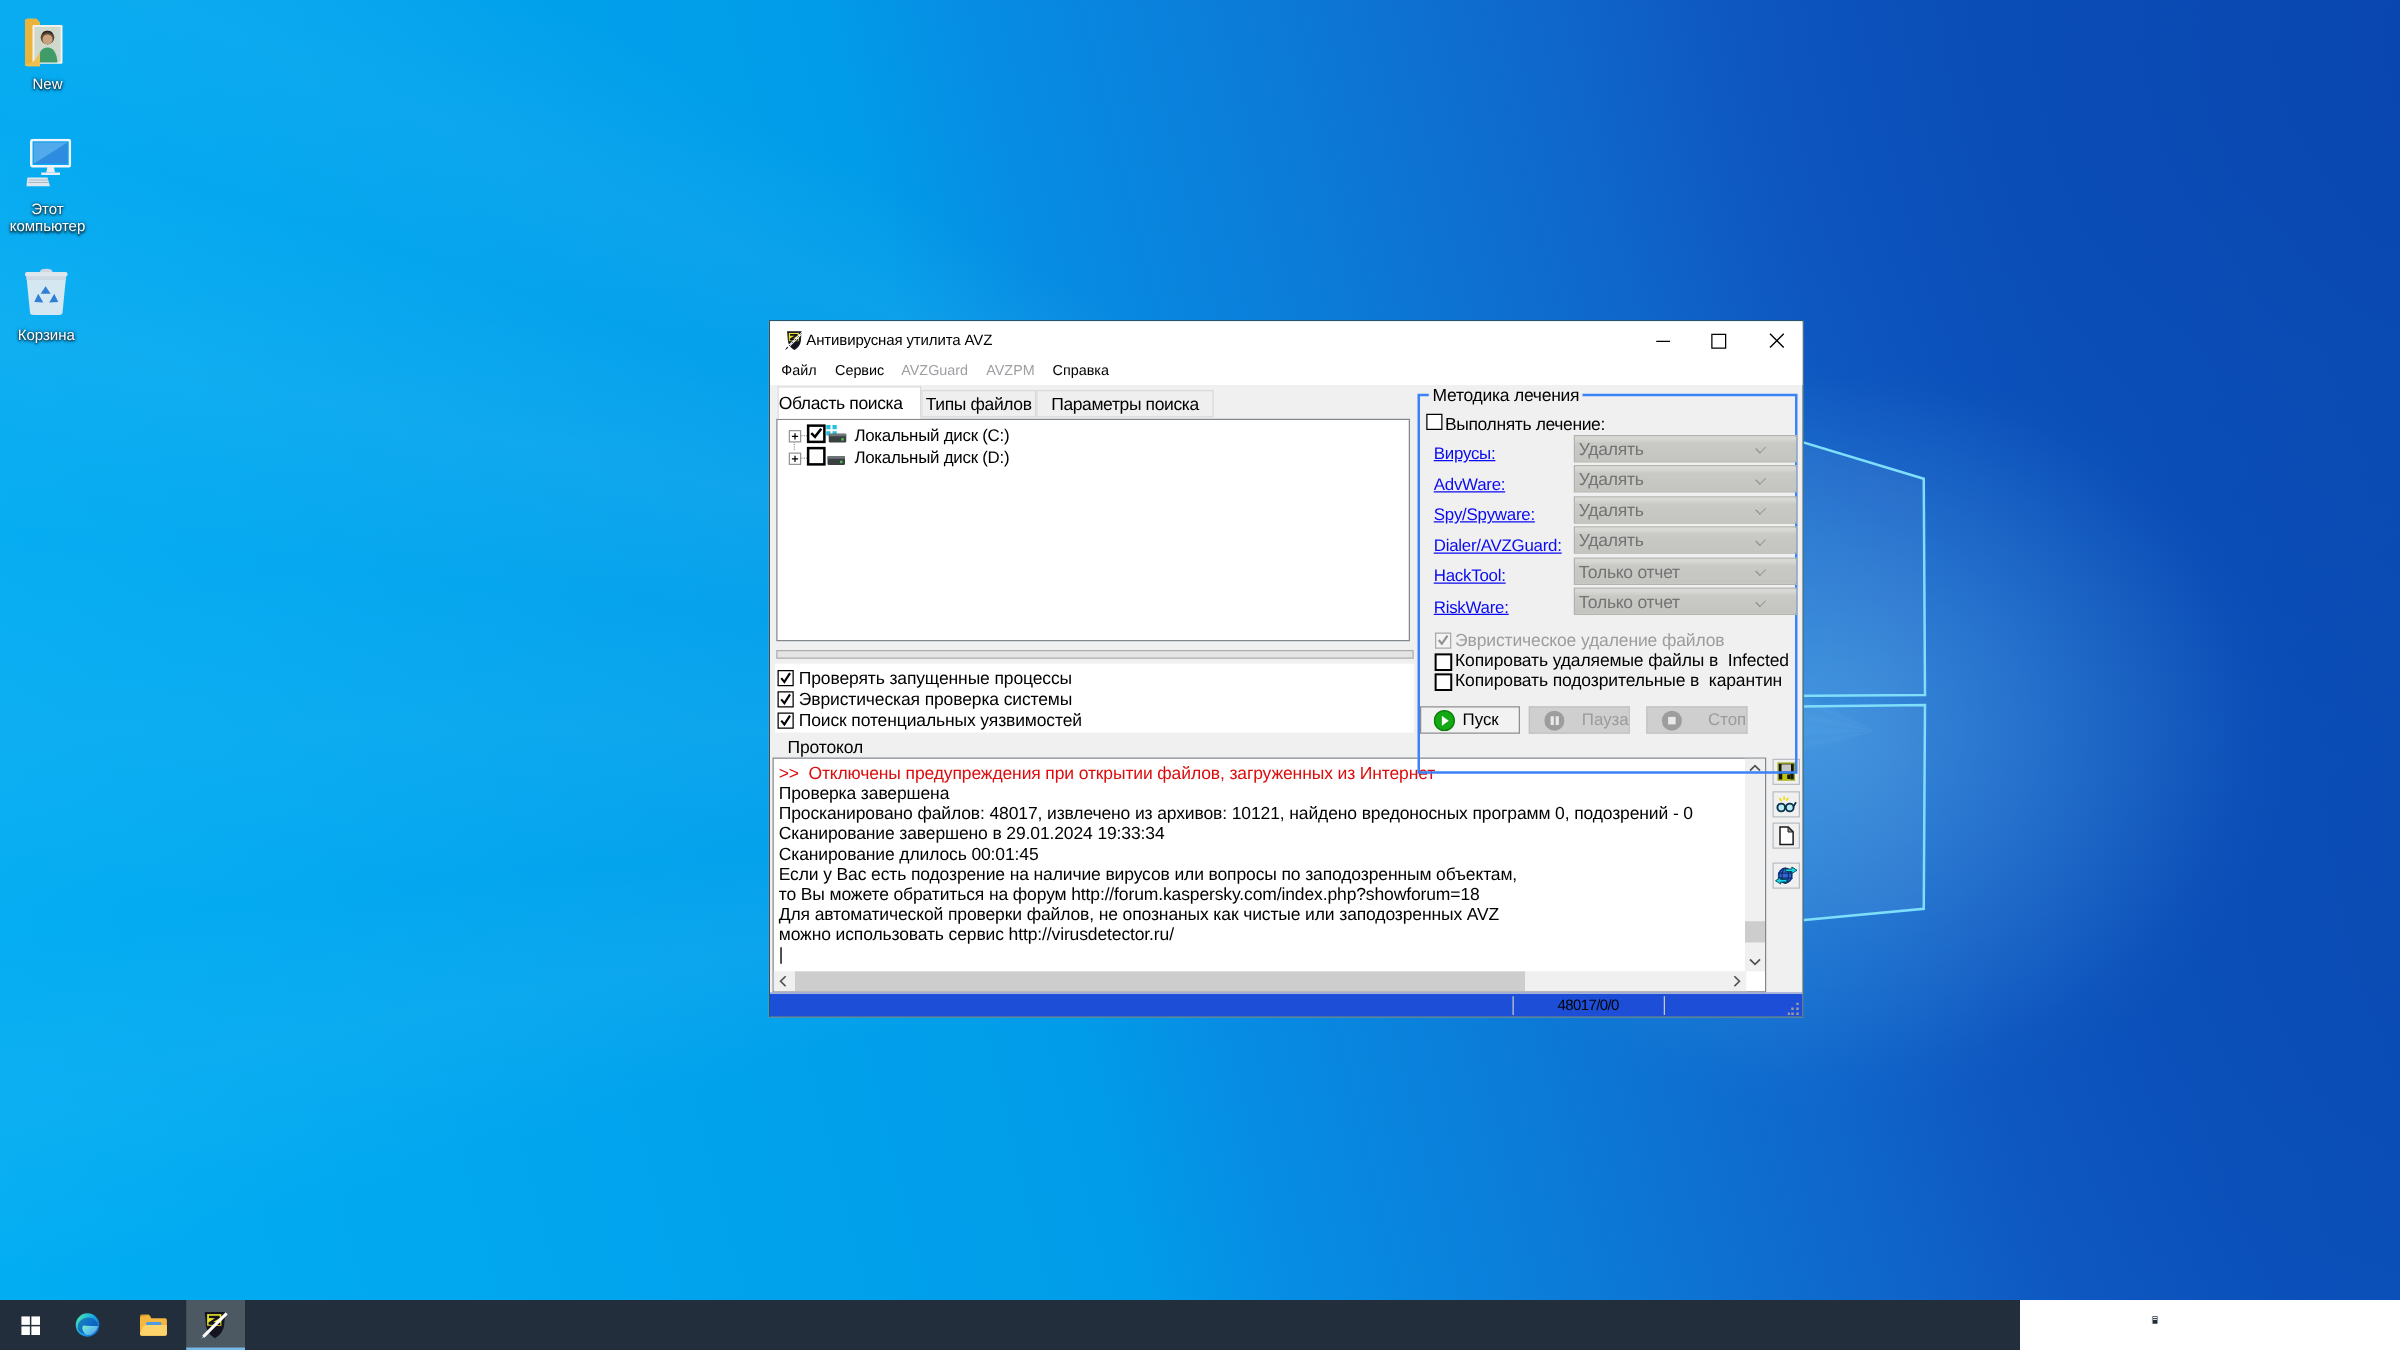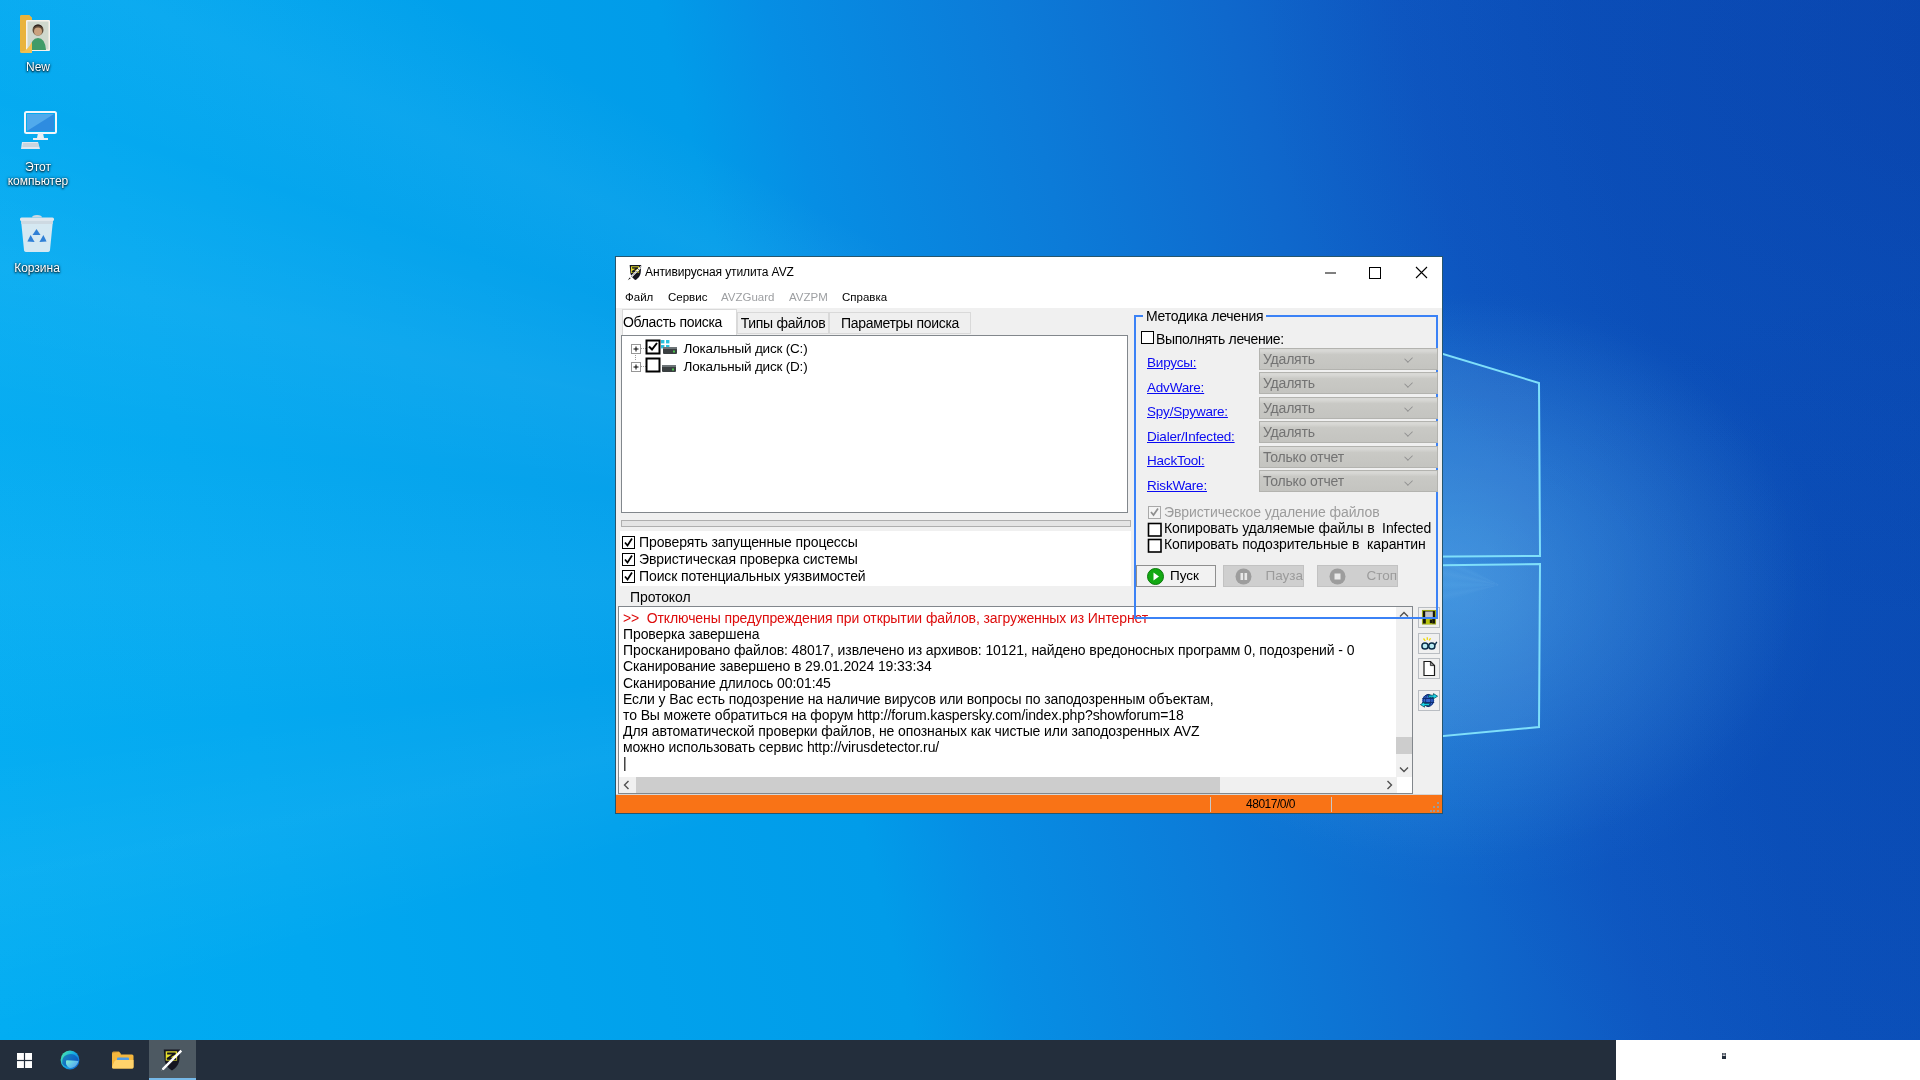--- a/index.html
+++ b/index.html
@@ -60,21 +60,21 @@
 
   #groupbox { position:absolute; left:518px; top:58px; width:304px; height:304px; border:2px solid #3b82f6; }
   #gblabel { position:absolute; left:7px; top:-9px; background:#f0f0f0; padding:0 3px; font-size:14px; letter-spacing:-0.2px; }
   .link { position:absolute; left:11px; color:#0a0af2; text-decoration:underline; font-size:13.5px; letter-spacing:-0.2px; }
   .dd { position:absolute; left:123px; width:179px; height:22px; background:linear-gradient(#d8d8d5 0%, #d8d8d5 10%, #c9c9c5 28%, #c4c4c0 100%); border:1px solid #b3b3af; color:#737373; font-size:14px; line-height:20px; padding-left:3px; letter-spacing:-0.2px; }
   .ddch { position:absolute; right:25px; top:6.5px; width:7px; height:7px; border:solid #909090; border-width:0 0 1.3px 1.3px; transform:rotate(-45deg) scaleY(0.75); }
 
   .btn { position:absolute; top:308px; width:80px; height:22px; border:1px solid #8f8f8f; background:#f2f2f2; text-align:left; font-size:13.5px; }
   .btn.dis { background:#cfcfcf; border:1px solid #c2c2c2; color:#9b9b9b;text-align:right; }
 
-  #statusbar { position:absolute; left:0; top:537px; width:826px; height:19px; background:#f97316; border-top:1px solid #d5d5d5; }
+  #statusbar { position:absolute; left:0; top:537px; width:826px; height:19px; background:#1d4ed8; border-top:1px solid #d5d5d5; }
 
   
   #taskbar { position:absolute; left:0; top:1040px; width:1616px; height:40px; background:#232e3c; }
   .tray { position:absolute; color:#fff; }
 </style>
 </head>
 <body>
   <div id="wall">
     <div id="rays"></div>
     <div id="loglow"></div>
@@ -280,21 +280,21 @@
         <path d="M10.5 12.6 L5.5 12.6 L5.5 11 L1.4 13.6 L5.5 16.2 L5.5 14.6 L10.5 14.6 Z" fill="#17d8ea" stroke="#04414e" stroke-width="0.7"></path>
       </svg>
     </div>
     <div id="groupbox">
       <span id="gblabel">Методика лечения</span>
       <div class="cb" style="left:5px;top:14px;width:13px;height:13px"></div>
       <div style="position:absolute;left:20px;top:13.5px;font-size:14px;letter-spacing:-0.3px">Выполнять лечение:</div>
       <span class="link" style="top:38px">Вирусы:</span>
       <span class="link" style="top:62.5px">AdvWare:</span>
       <span class="link" style="top:87px">Spy/Spyware:</span>
-      <span class="link" style="top:111.5px">Dialer/Infected:</span>
+      <span class="link" style="top:111.5px">Dialer/AVZGuard:</span>
       <span class="link" style="top:136px">HackTool:</span>
       <span class="link" style="top:160.5px">RiskWare:</span>
       <div class="dd" style="top:30.5px">Удалять<span class="ddch"></span></div>
       <div class="dd" style="top:55px">Удалять<span class="ddch"></span></div>
       <div class="dd" style="top:79.5px">Удалять<span class="ddch"></span></div>
       <div class="dd" style="top:104px">Удалять<span class="ddch"></span></div>
       <div class="dd" style="top:128.5px">Только отчет<span class="ddch"></span></div>
       <div class="dd" style="top:153px">Только отчет<span class="ddch"></span></div>
       <svg width="302" height="240" style="position:absolute;left:0;top:0">
         <rect x="12.5" y="189.5" width="12" height="12" fill="#f4f4f4" stroke="#a9a9a9"></rect>

